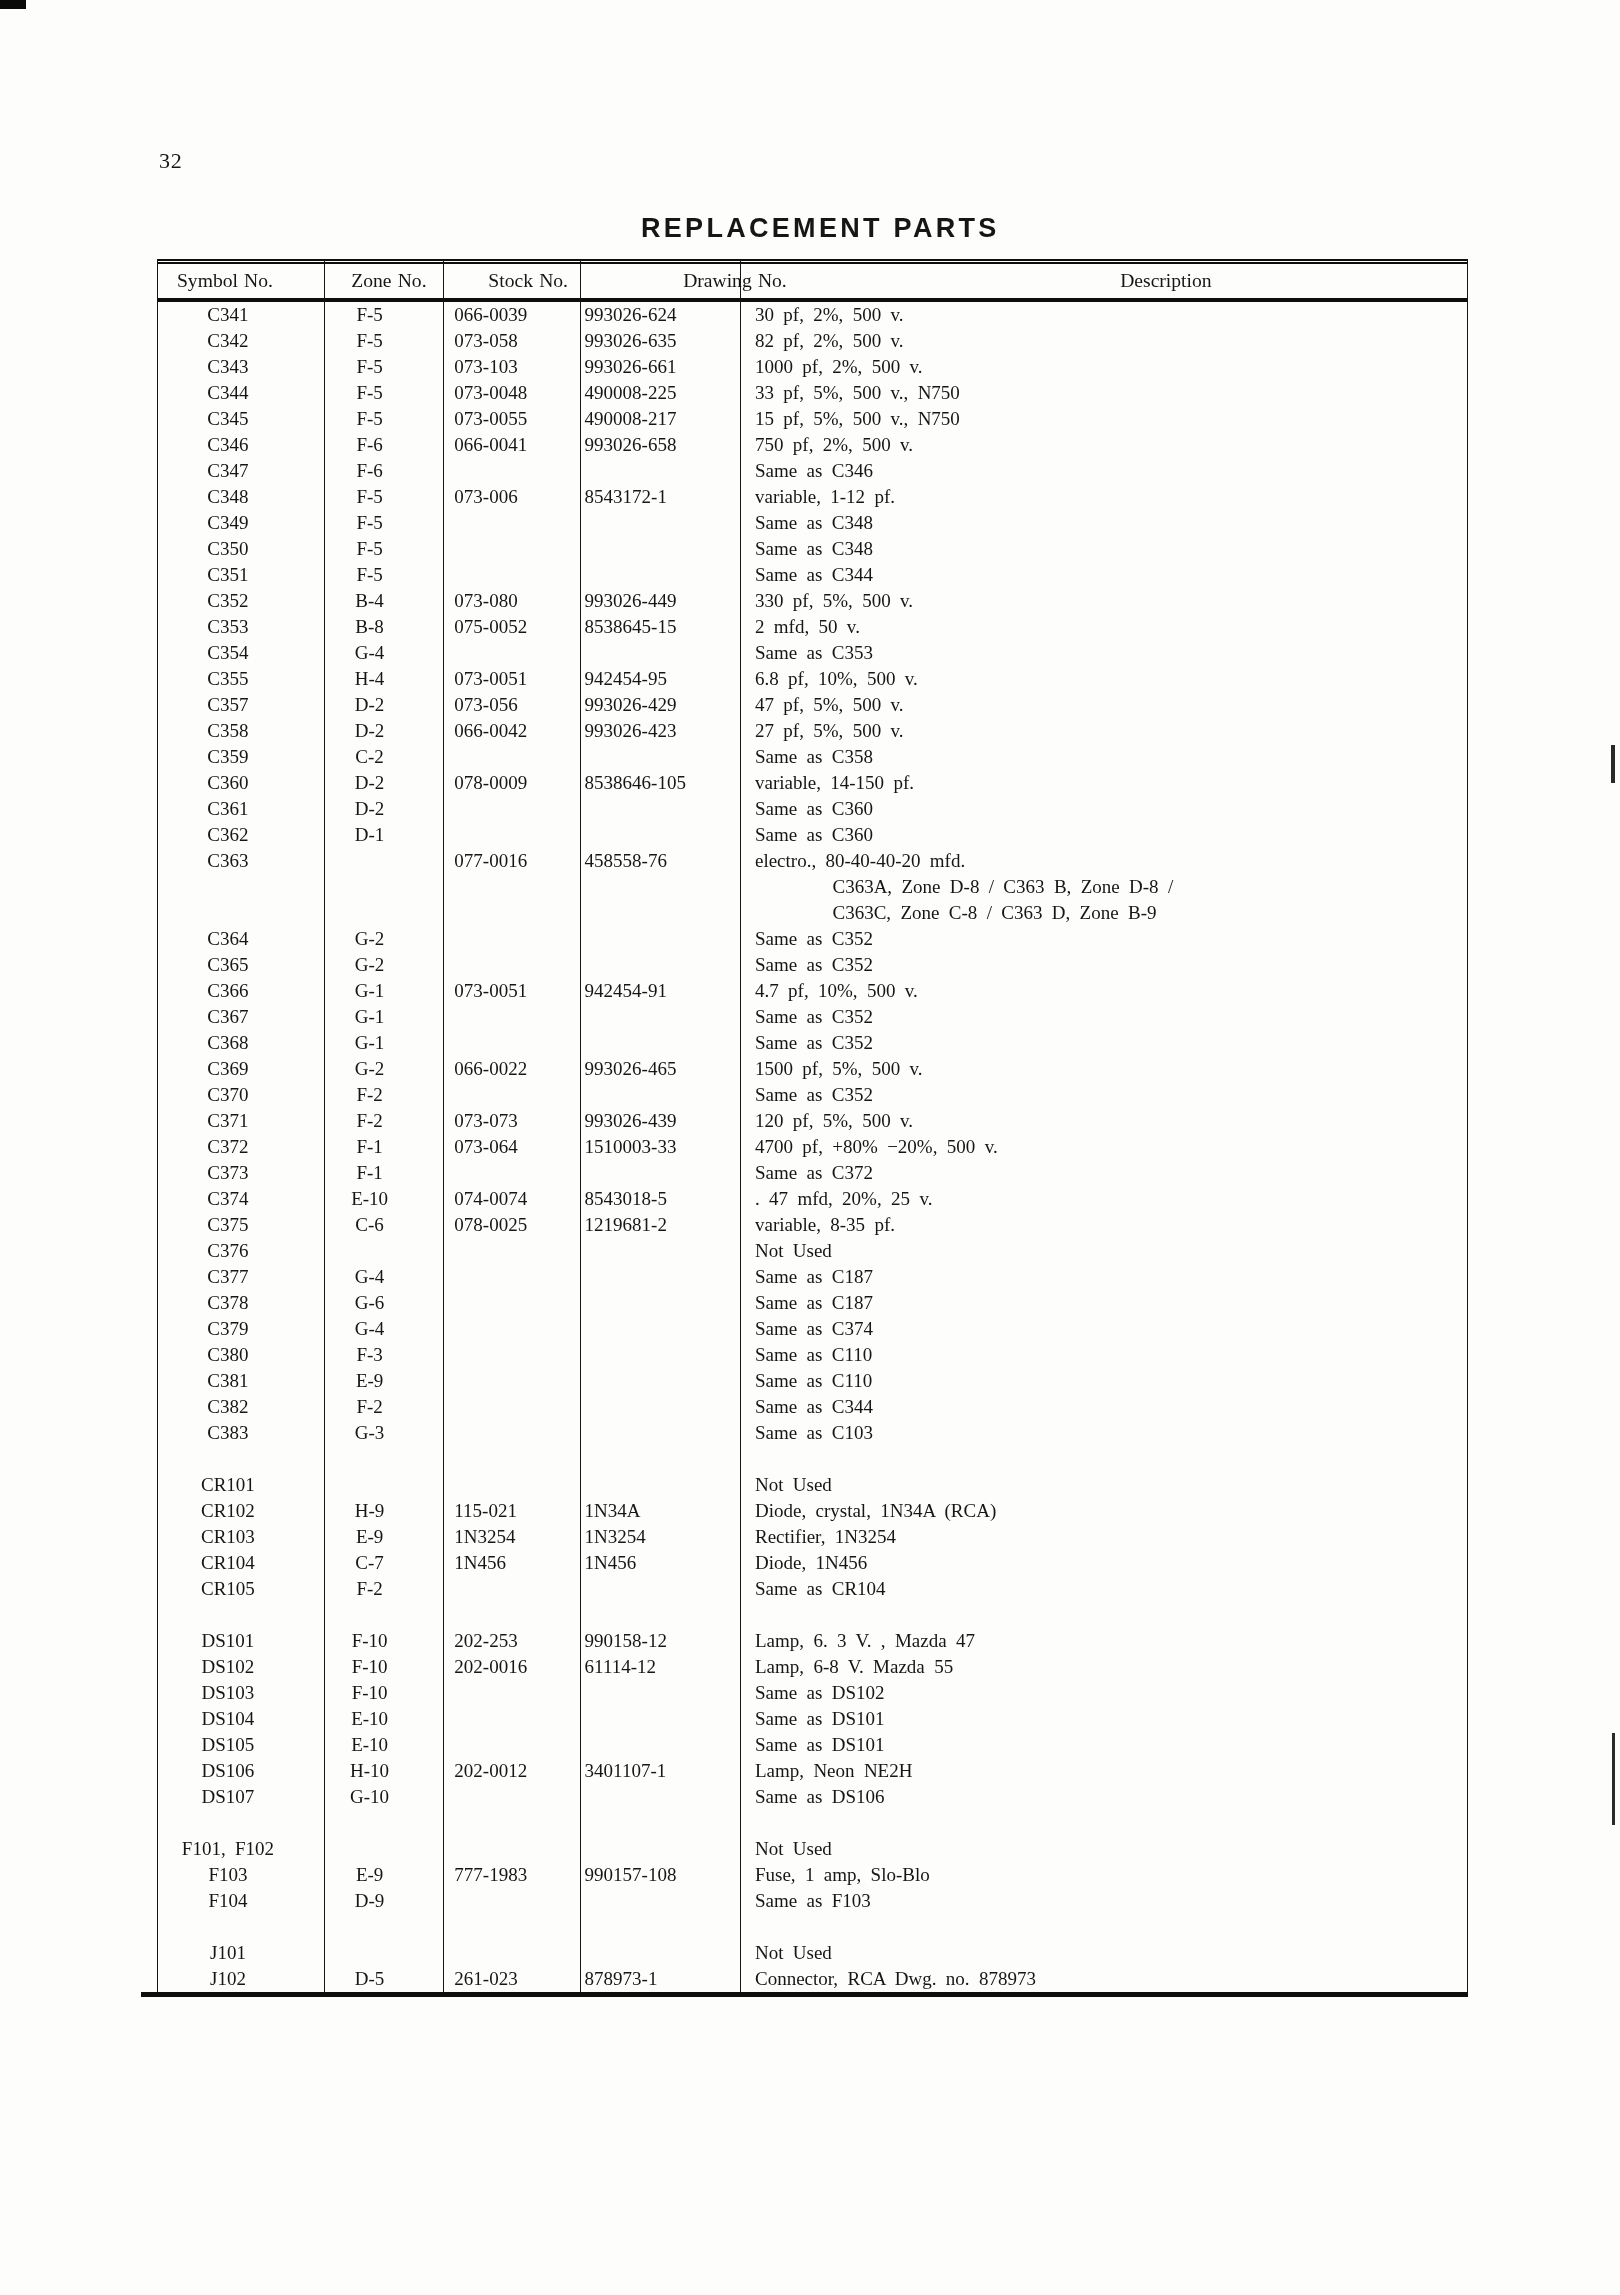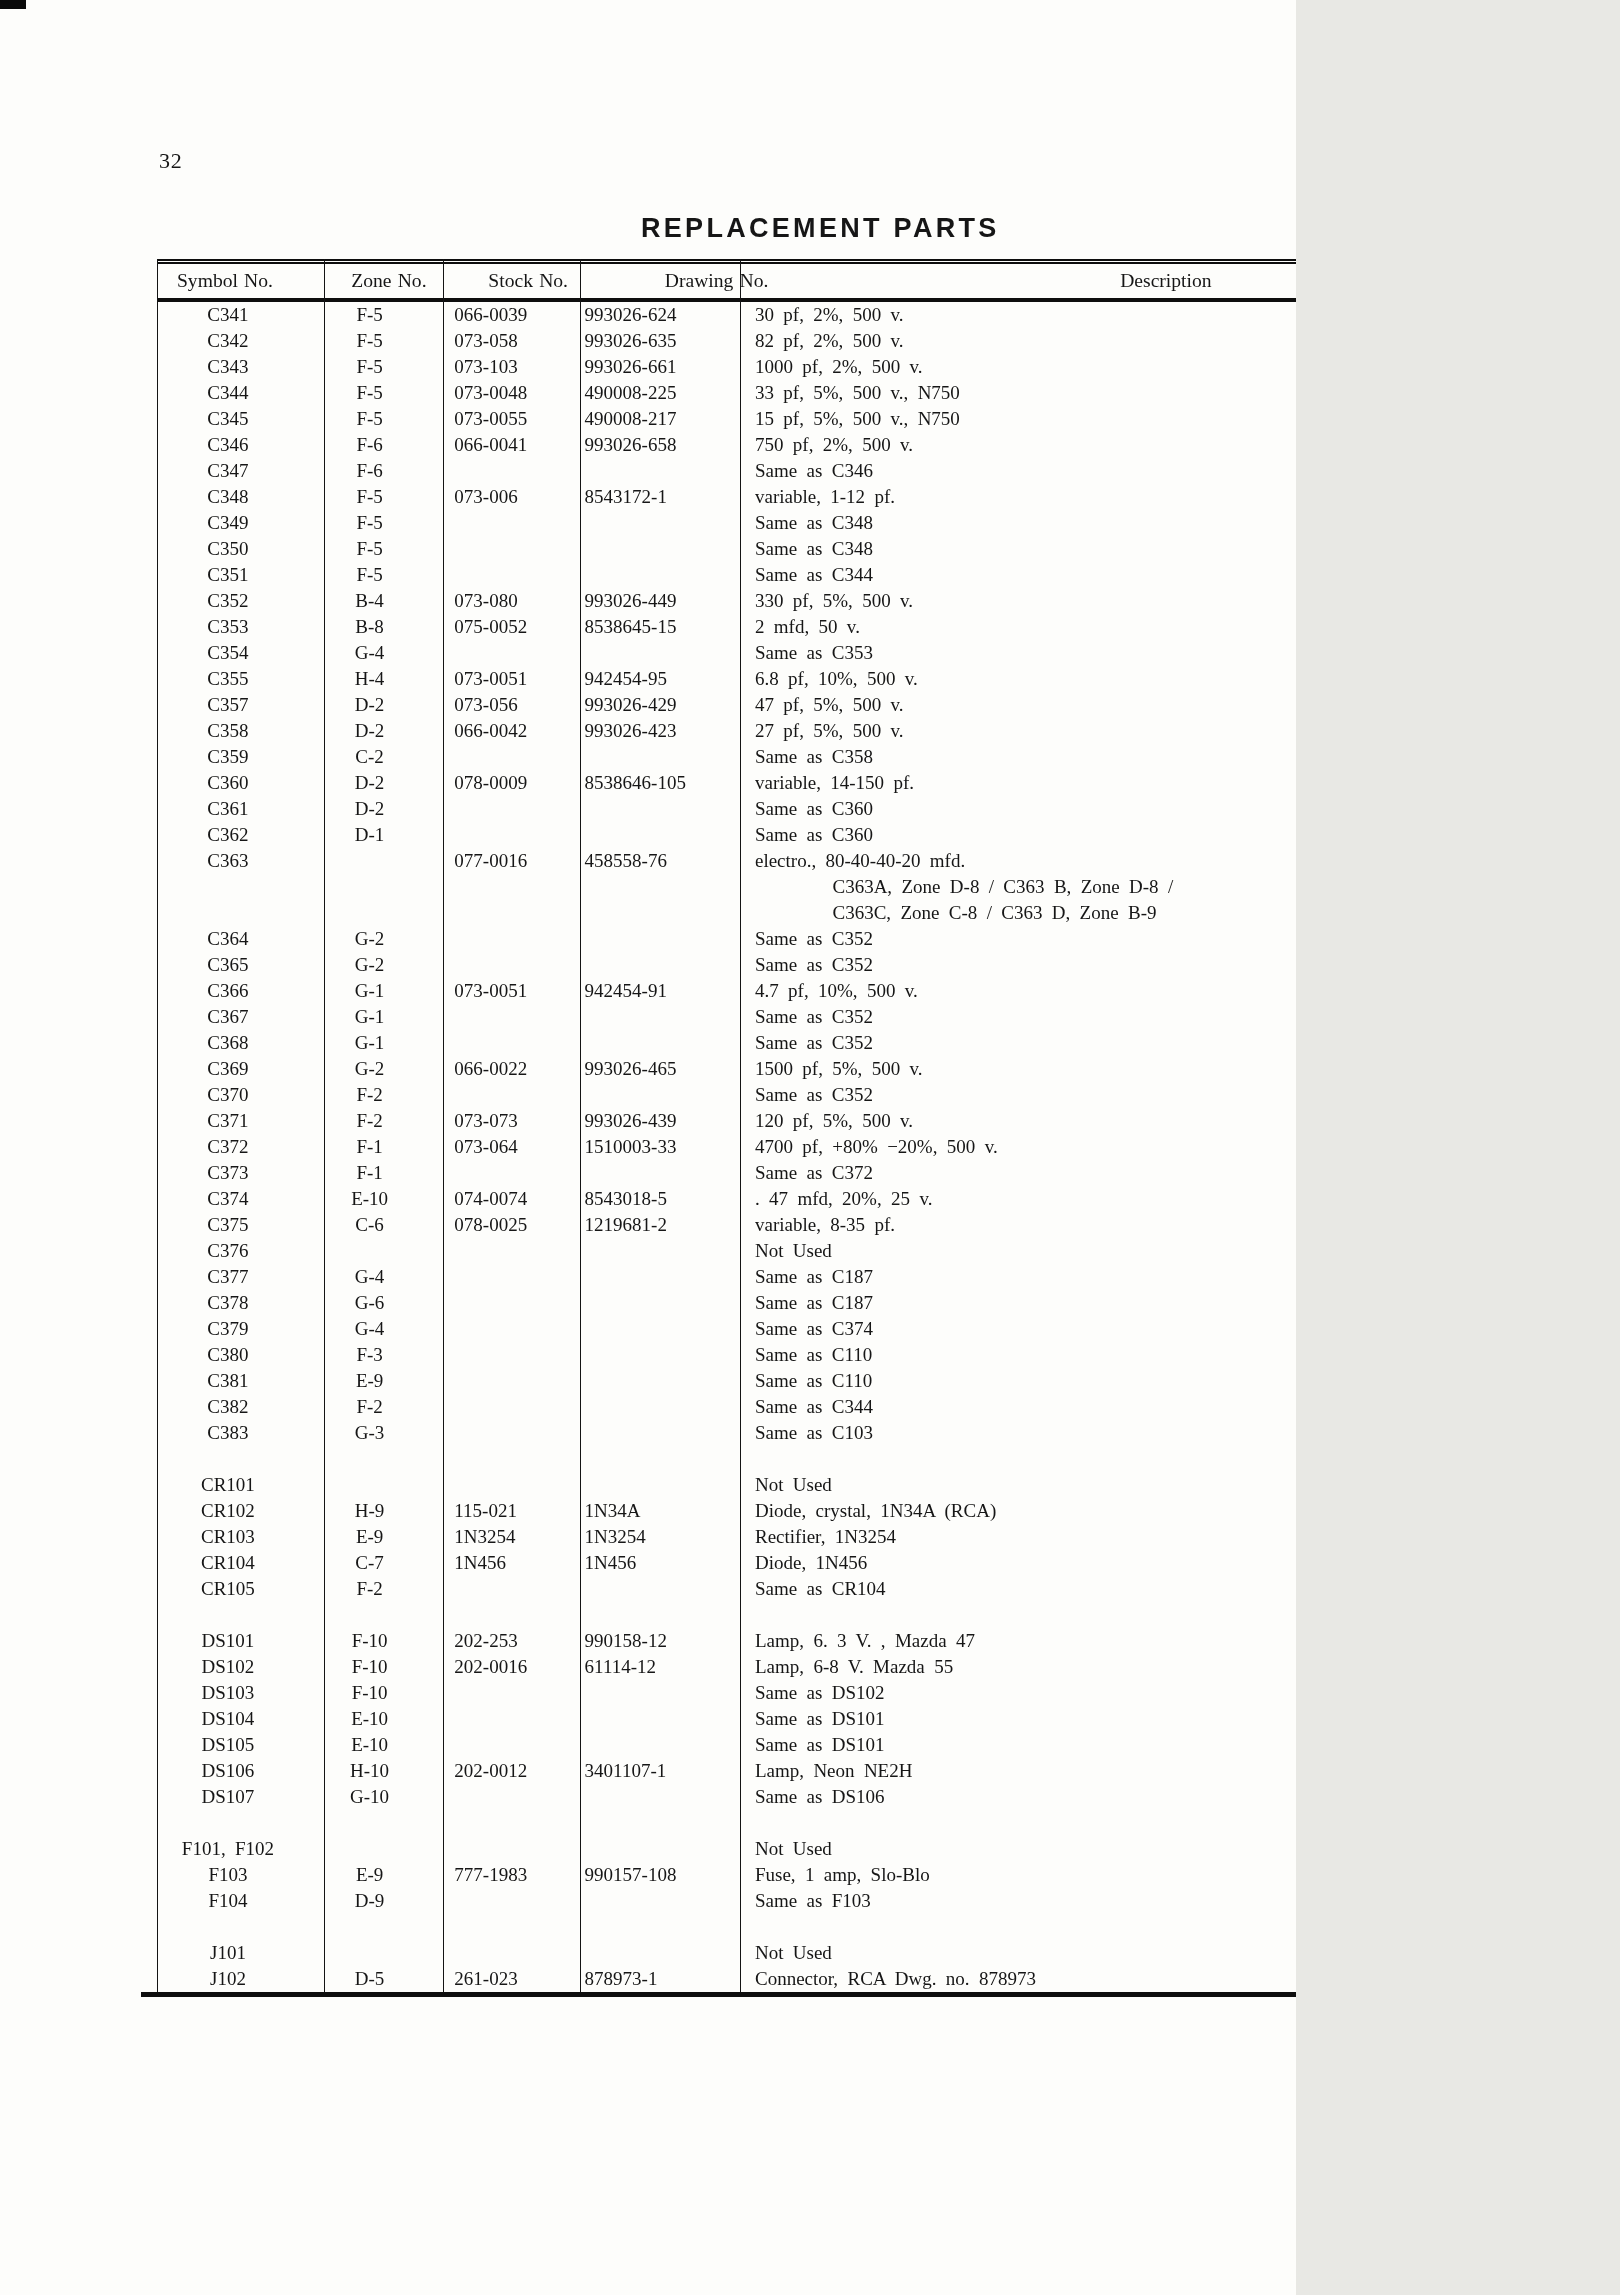--- a/index.html
+++ b/index.html
@@ -1,18 +1,18 @@
 <!DOCTYPE html>
 <html style="font-size:10.5px"><head>
 <meta charset="utf-8">
 <style>
   html,body{margin:0;padding:0;background:#e8e8e4;}
   .page{
     position:relative;
-    width:1296px;height:2295px;
+    width:1620px;height:2295px;
     background:#fdfdfb;
     overflow:hidden;
     font-family:"Liberation Serif","DejaVu Serif",serif;
     color:#161616;
   }
   
   .corner-mark{position:absolute;left:0;top:0;width:26px;height:9.2px;background:#0a0a0a;}
   .edge-dash{position:absolute;background:#2a2a2a;}
   .edge-dash.d1{left:1611px;top:745px;width:3.9px;height:38px;}
   .edge-dash.d2{left:1612px;top:1733px;width:3.3px;height:92px;}
@@ -67,21 +67,21 @@
   .c1{width:119px;text-align:center;padding-right:29.5px;}
   .c2{width:137px;text-align:left;padding-left:10.5px;}
   .c3{width:160px;text-align:left;padding-left:3.9px;}
   .c4{width:728px;text-align:left;padding-left:14.4px;}
   .c4.indent{padding-left:83px;margin-left:16px;}
 
   .header-row .cell{font-size:19.6px;word-spacing:1.3px;}
   .header-row .c0{padding-right:13px;}
   .header-row .c1{padding-right:16.4px;}
   .header-row .c2{padding-left:0;}
-  .header-row .c3{text-align:center;padding-left:0;}
+  .header-row .c3{text-align:right;padding-left:0;}
   .header-row .c4{text-align:center;padding-left:39px;}
 </style>
 </head>
 <body>
 
 <div class="page">
 
   <div class="corner-mark"></div>
   <div class="edge-dash d1"></div>
   <div class="edge-dash d2"></div>

